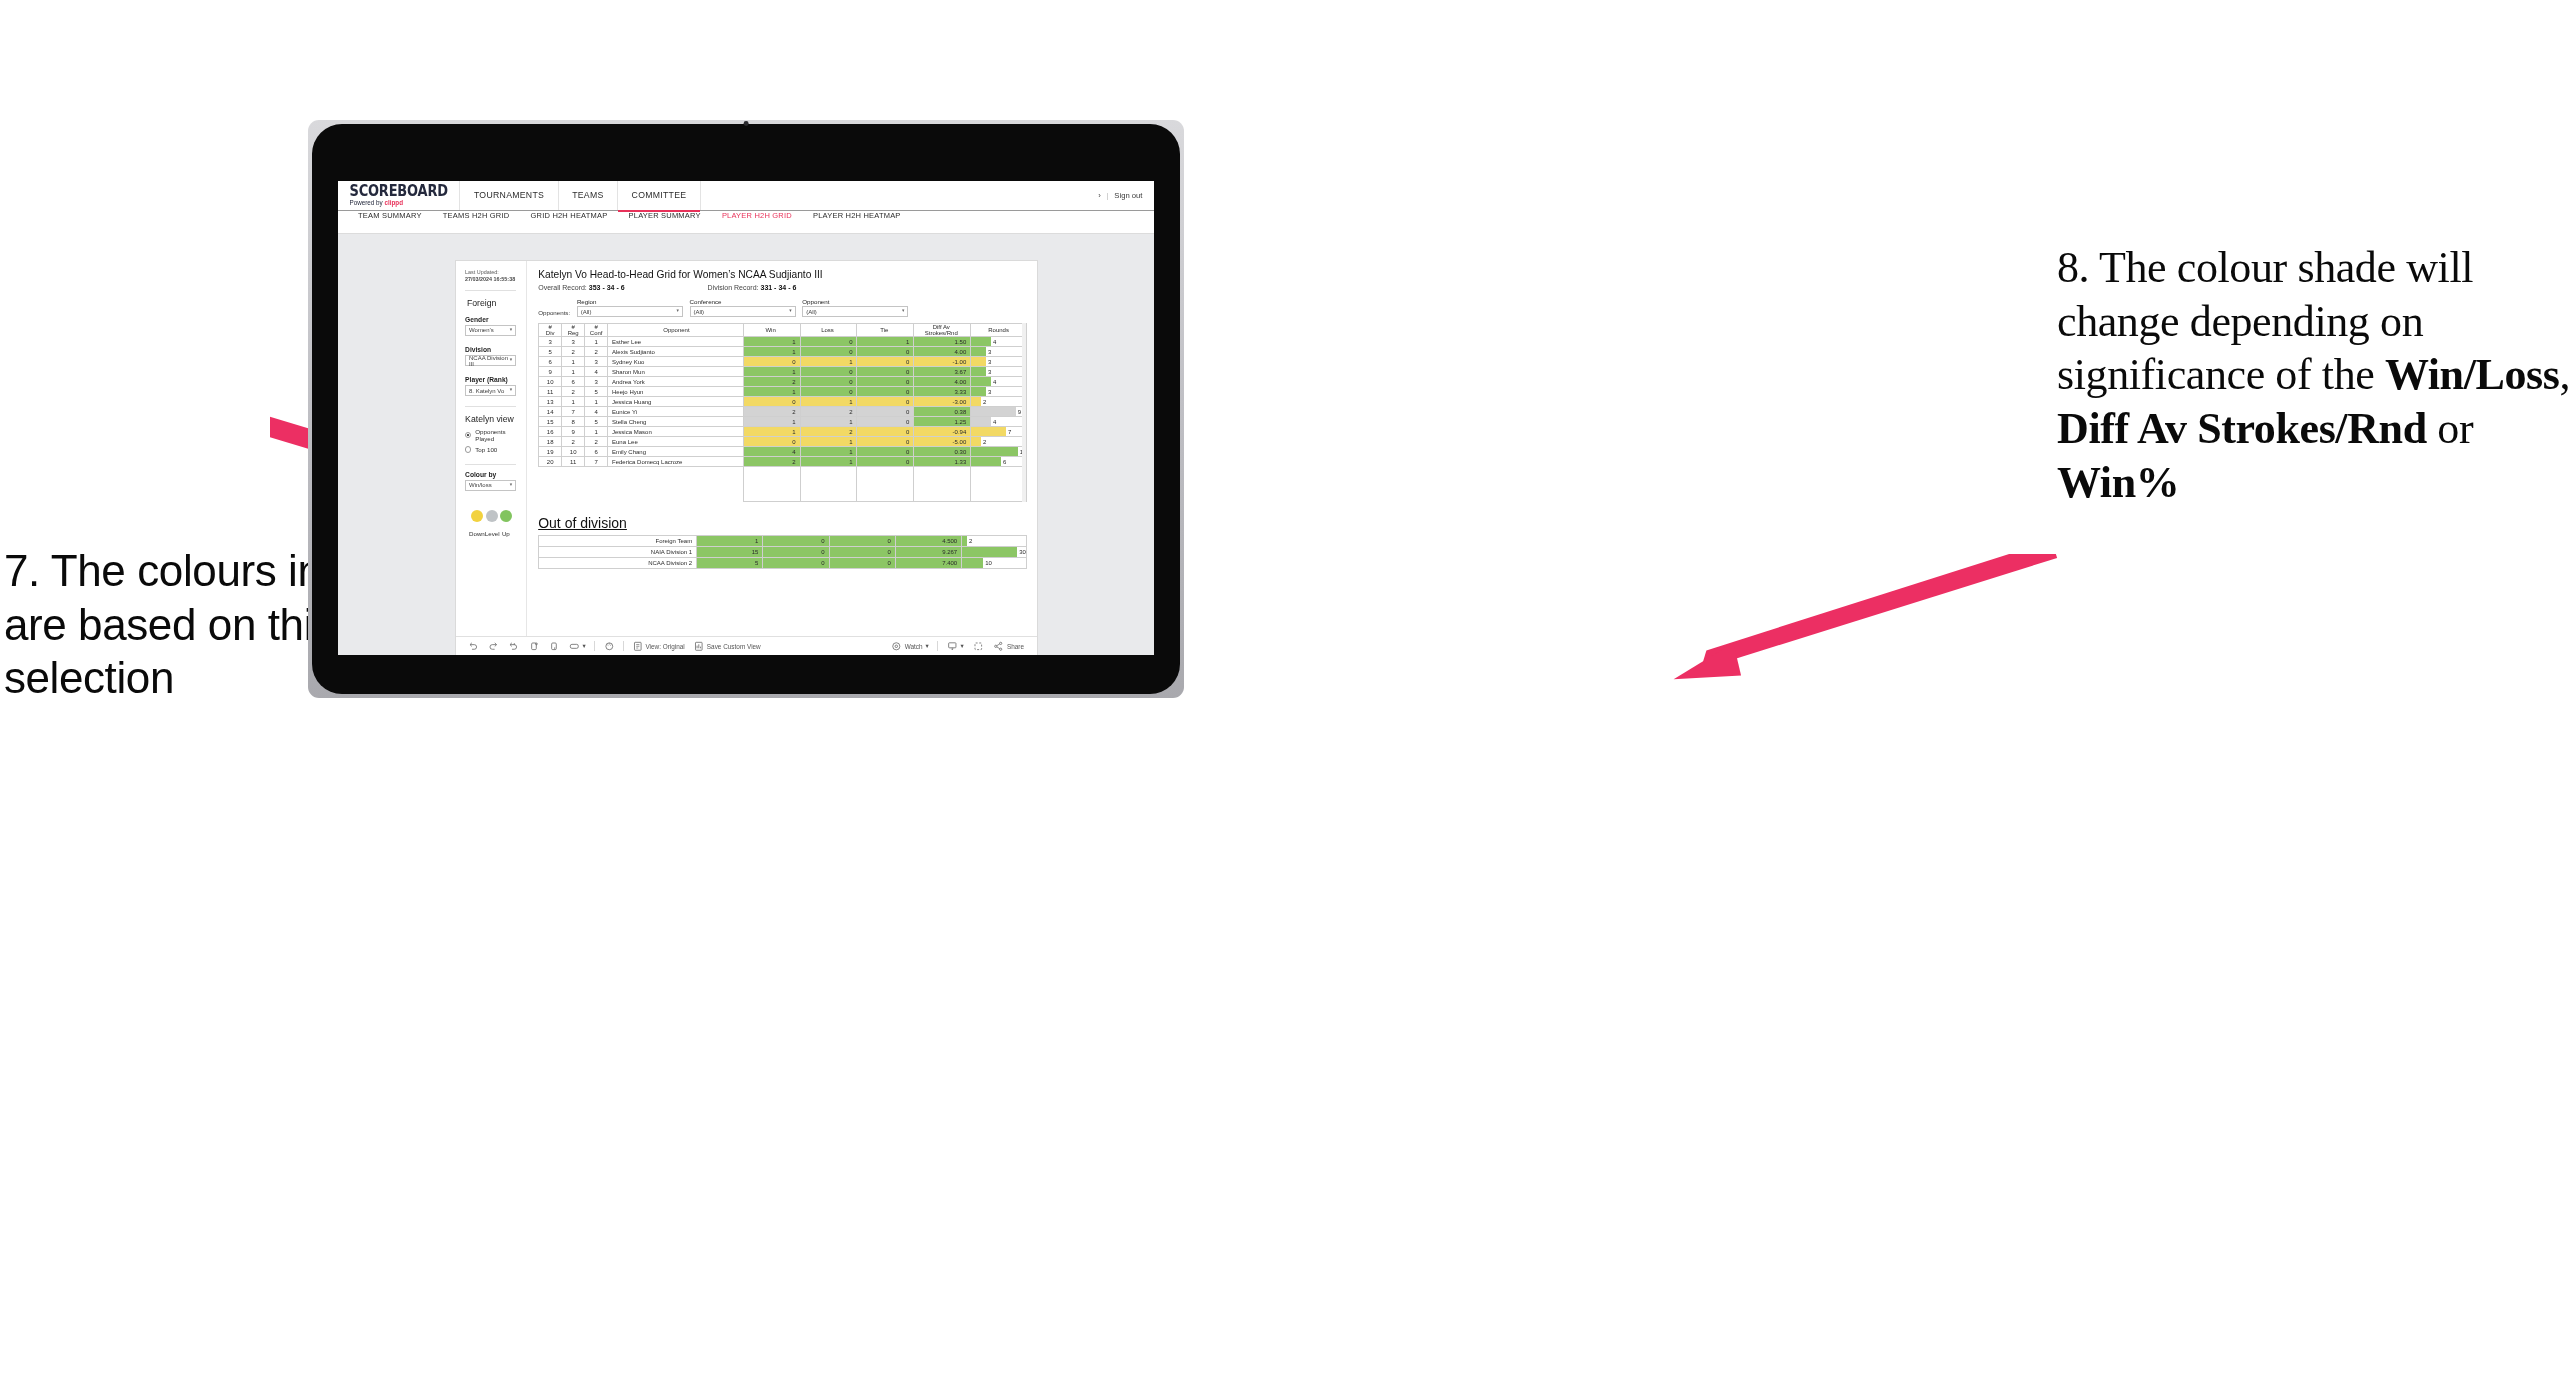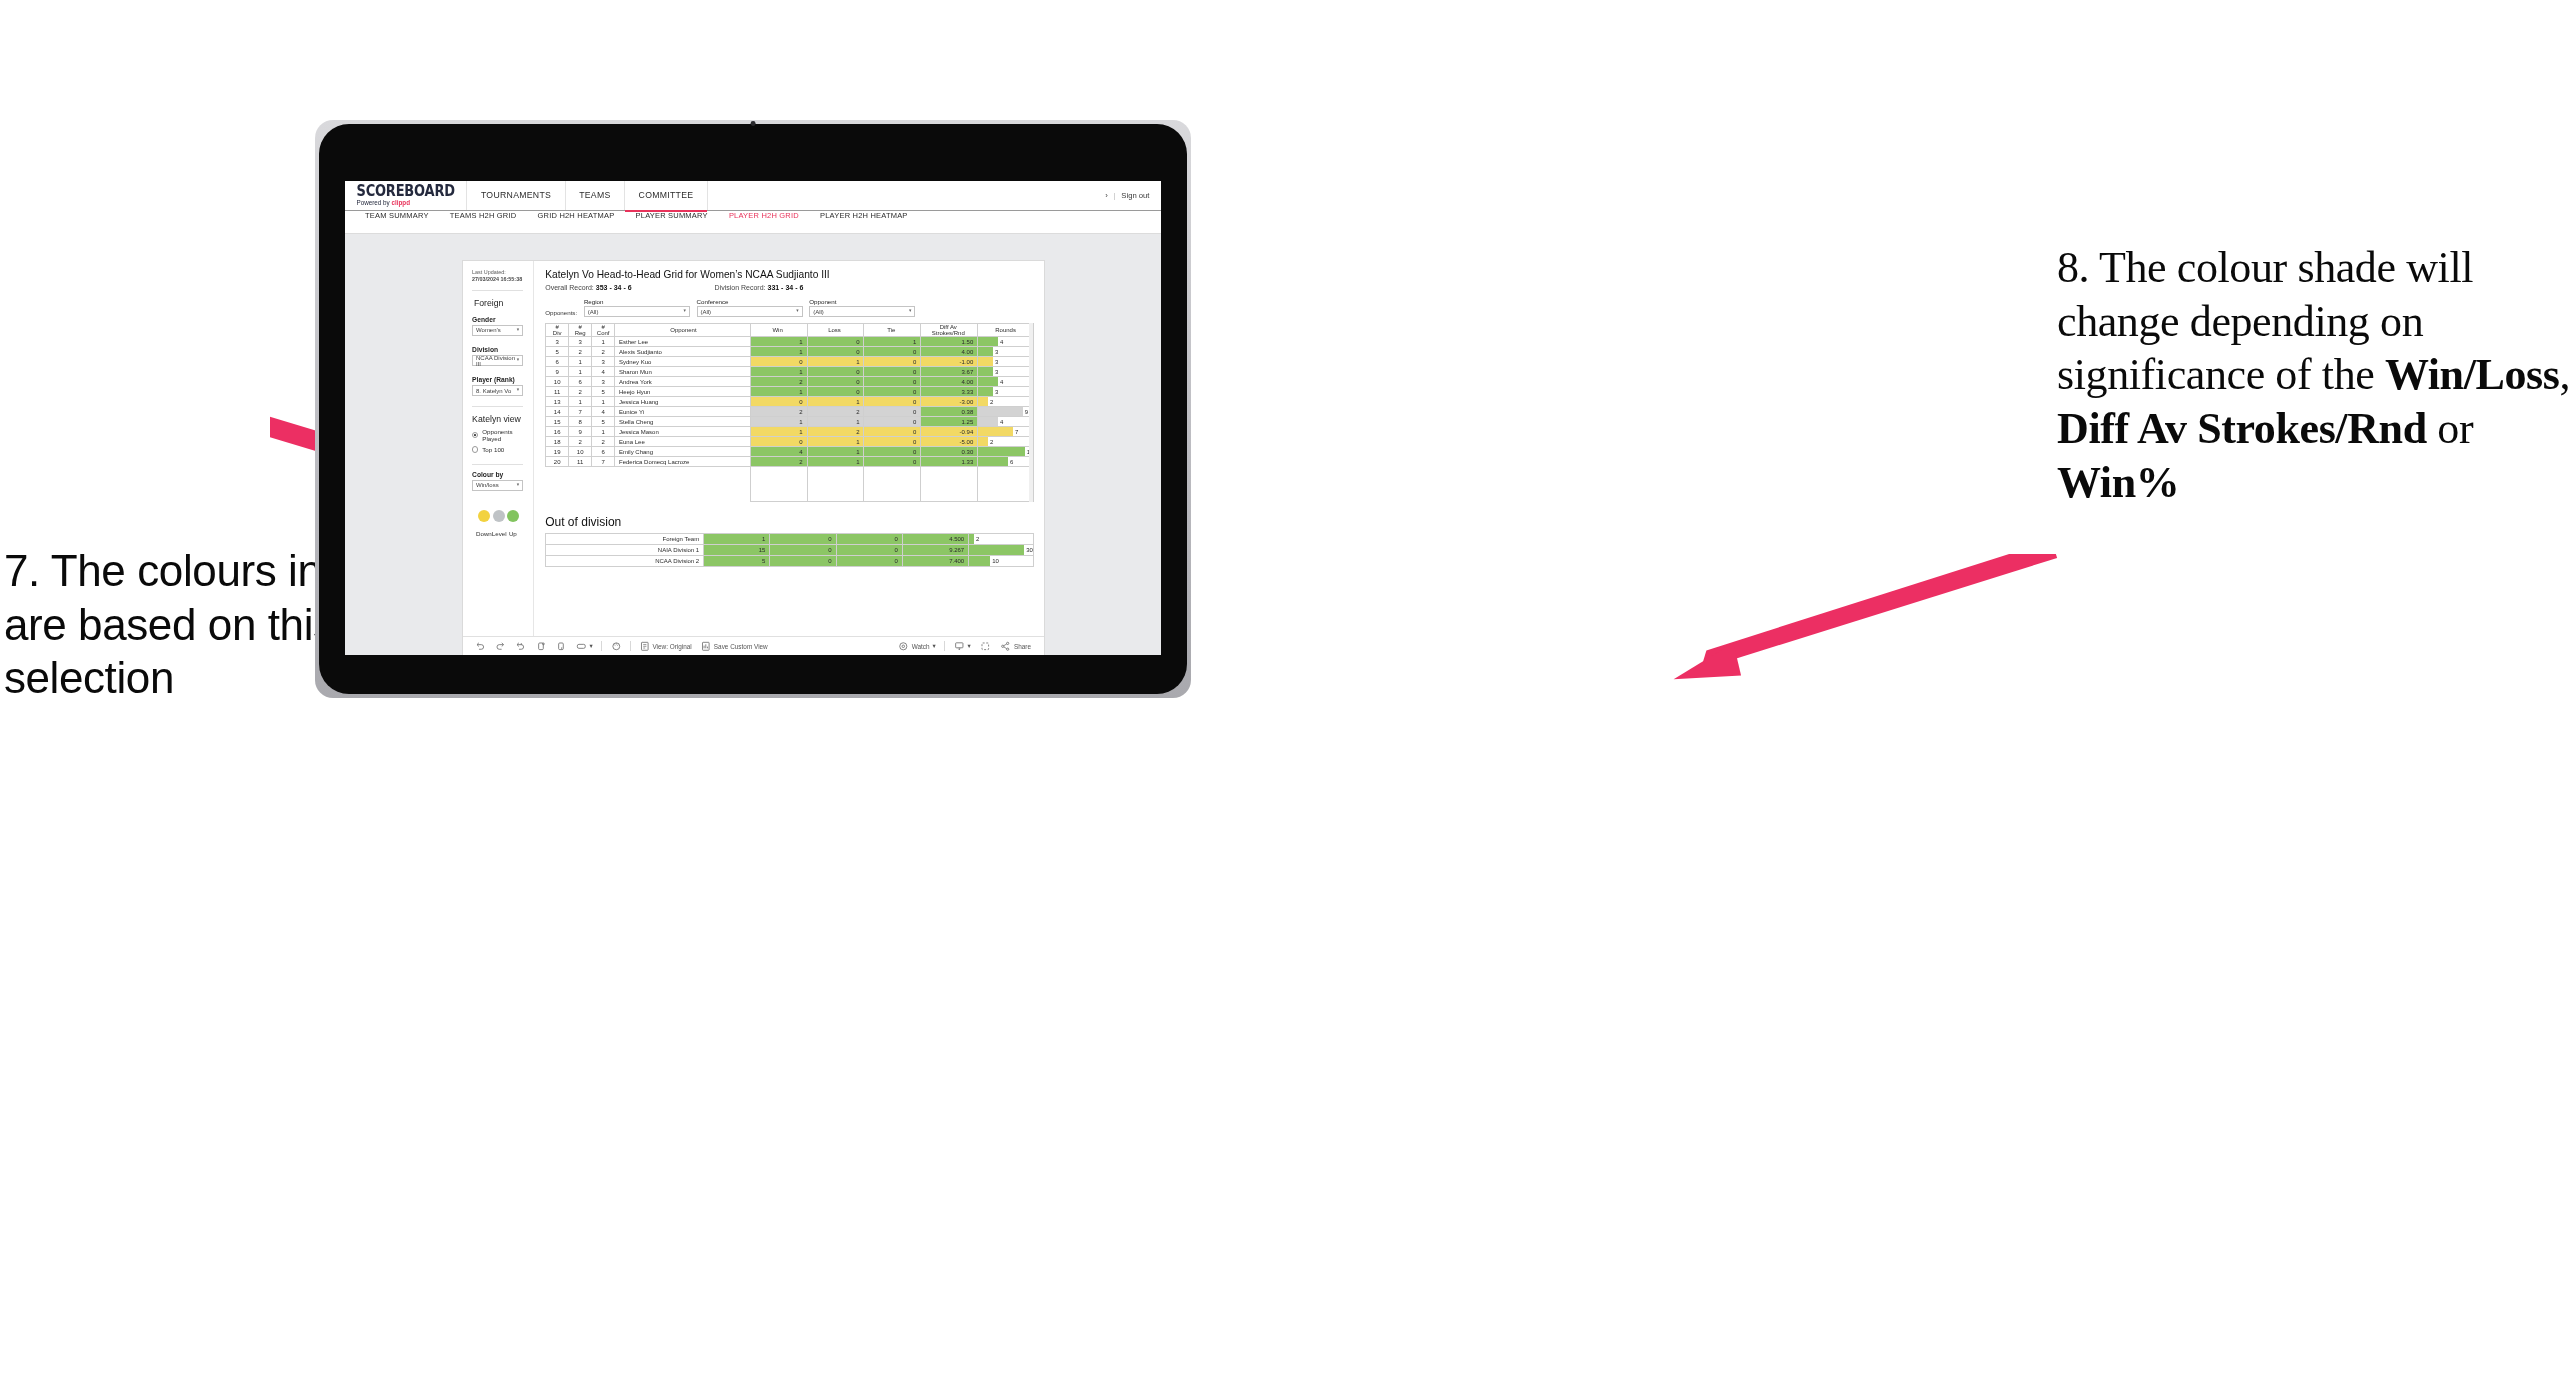--- a/index.html
+++ b/index.html
@@ -23,24 +23,24 @@
   }
   #annot-left  { left:3.9px;  top:544px; width:510px; }
   #annot-right { left:2057px; top:241px; width:515px;font-family:Liberation Serif, serif; }
   .annot b { font-weight:bold; }
 
   
   .arrow { position:absolute; }
 
   
   .tablet-outer {
-    position:absolute; left:315px; top:120px;
+    position:absolute; left:308px; top:120px;
     width:876px; height:578px;
     background:linear-gradient(180deg,#d9d9dc 0%,#bfbfc4 50%,#a9a9ae 100%);
-    border-radius:18px;
+    border-radius:11px;
     padding:3.9px;
   }
   .tablet-bezel {
     width:100%; height:100%;
     background:#0a0a0a;
     border-radius:30px;
     padding:57px 26px 39px 26px;
   }
   .tablet-screen {
     width:100%; height:100%;
@@ -167,21 +167,21 @@
   .rnd-wrap { display:flex; align-items:center; height:100%; width:100%; }
   .rnd-bar { height:100%; }
   .rnd-val { font-size:6px; color:#2a2a2a; padding-left:1.9px; }
   .blank-area { height:35px; }
   .blank-area td { border-top:1px solid #cfcfcf; border-bottom:1px solid #cfcfcf; }
 
   .scroll-track {
     position:absolute; right:1px; top:0; width:3.9px; background:#f0f0f0;
   }
 
-  .ood-title { font-size:12px; color:#111; margin:12.5px 0 3.9px 0; }
+  .ood-title { font-size:14px; color:#111; margin:12.5px 0 3.9px 0;text-decoration:underline; }
   table.ood { border-collapse:collapse; width:100%; table-layout:fixed; }
   table.ood td { border:1px solid #cfcfcf; font-size:6px; height:11.2px; padding:0 1.9px; color:#2a2a2a; }
   .ood-name { width:112px; text-align:right; padding-right:3.9px !important; }
 
   
   .toolbar {
     height:19px; border-top:1px solid #e0e0e0; background:#fff;
     display:flex; align-items:center; gap:0; padding:0 7.7px;
     font-size:6.4px; color:#4a4a4a; flex:0 0 auto;
   }

